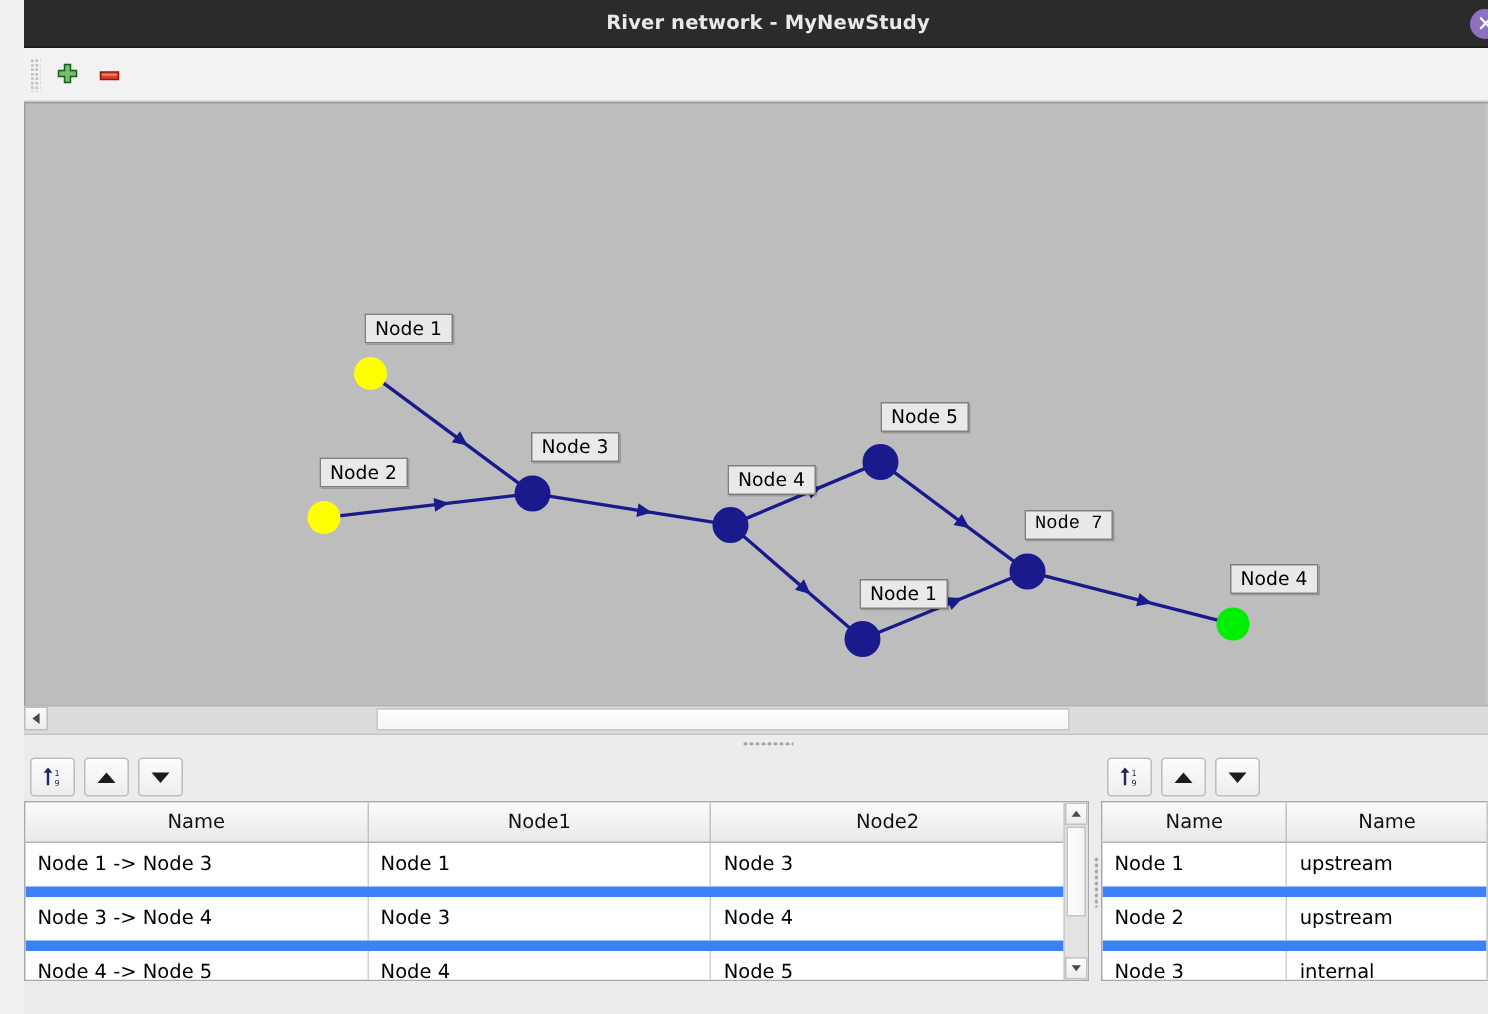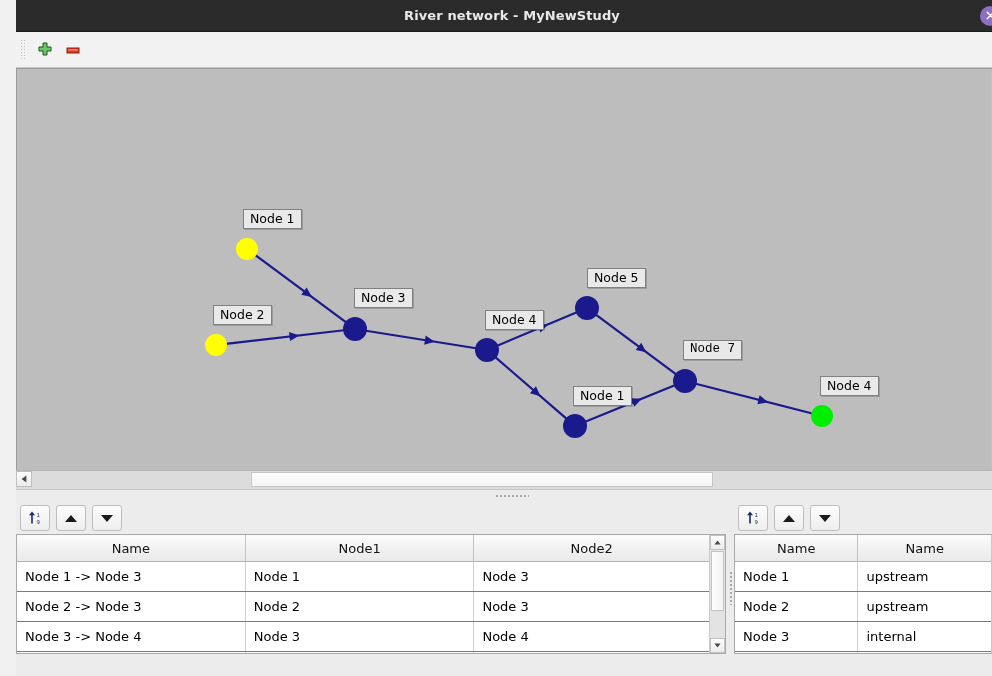--- a/index.html
+++ b/index.html
@@ -214,21 +214,21 @@
     border-bottom:1px solid #b2b2b2;
     font-weight: normal;
     font-size:13px;
     color:#111;
     height:24px;
     text-align:center;
     cursor:pointer;
   }
   table.grid td {
     border-right:1px solid #cfcfcf;
-    border-bottom:1px solid #3b82f6;
+    border-bottom:7px solid #3b82f6;
     height:29px;
     padding:0 8px;
     color:#000;
     background:#fff;
     white-space:nowrap;
     overflow:hidden;
     text-overflow:ellipsis;
   }
   .tbl-vscroll{
     position:absolute; right:0; top:0; width:15px; bottom:0;
@@ -393,25 +393,20 @@
                   <th style="width: 34%;">Node2</th>
                 </tr>
               </thead>
               <tbody>
                 <tr>
                   <td>Node 1 -&gt; Node 3</td>
                   <td>Node 1</td>
                   <td>Node 3</td>
                 </tr>
                 <tr>
-                  <td>Node 2 -&gt; Node 3</td>
-                  <td>Node 2</td>
-                  <td>Node 3</td>
-                </tr>
-                <tr>
                   <td>Node 3 -&gt; Node 4</td>
                   <td>Node 3</td>
                   <td>Node 4</td>
                 </tr>
                 <tr>
                   <td>Node 4 -&gt; Node 5</td>
                   <td>Node 4</td>
                   <td>Node 5</td>
                 </tr>
               </tbody>

